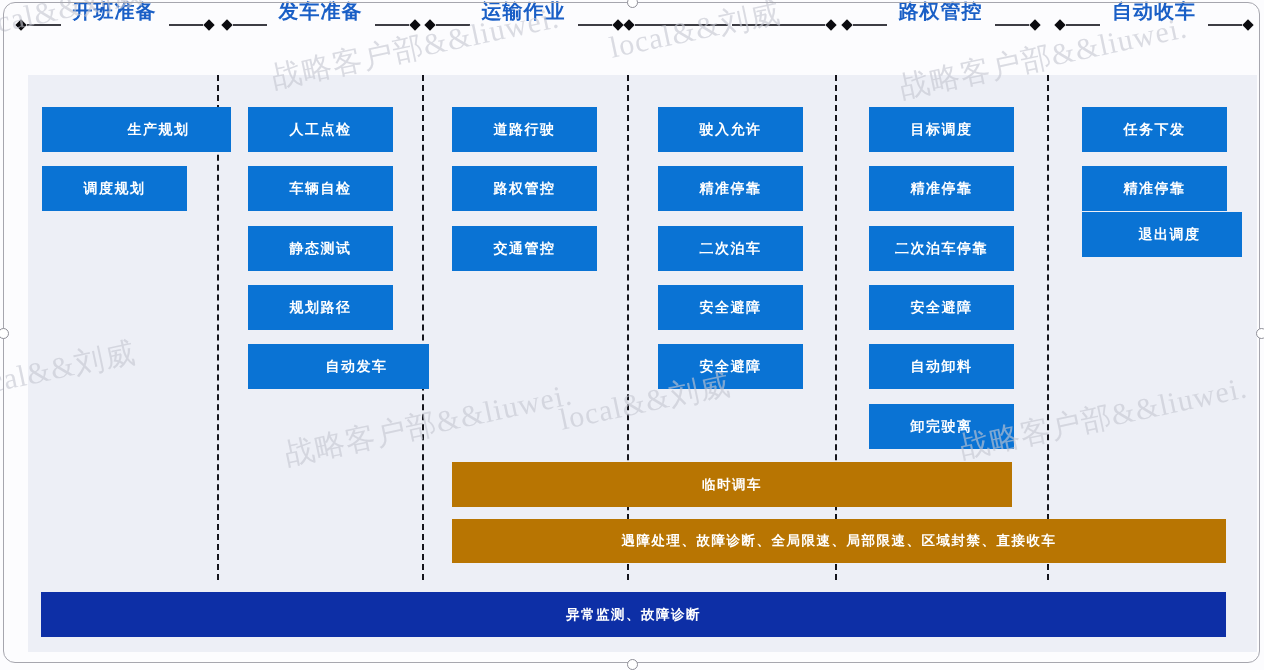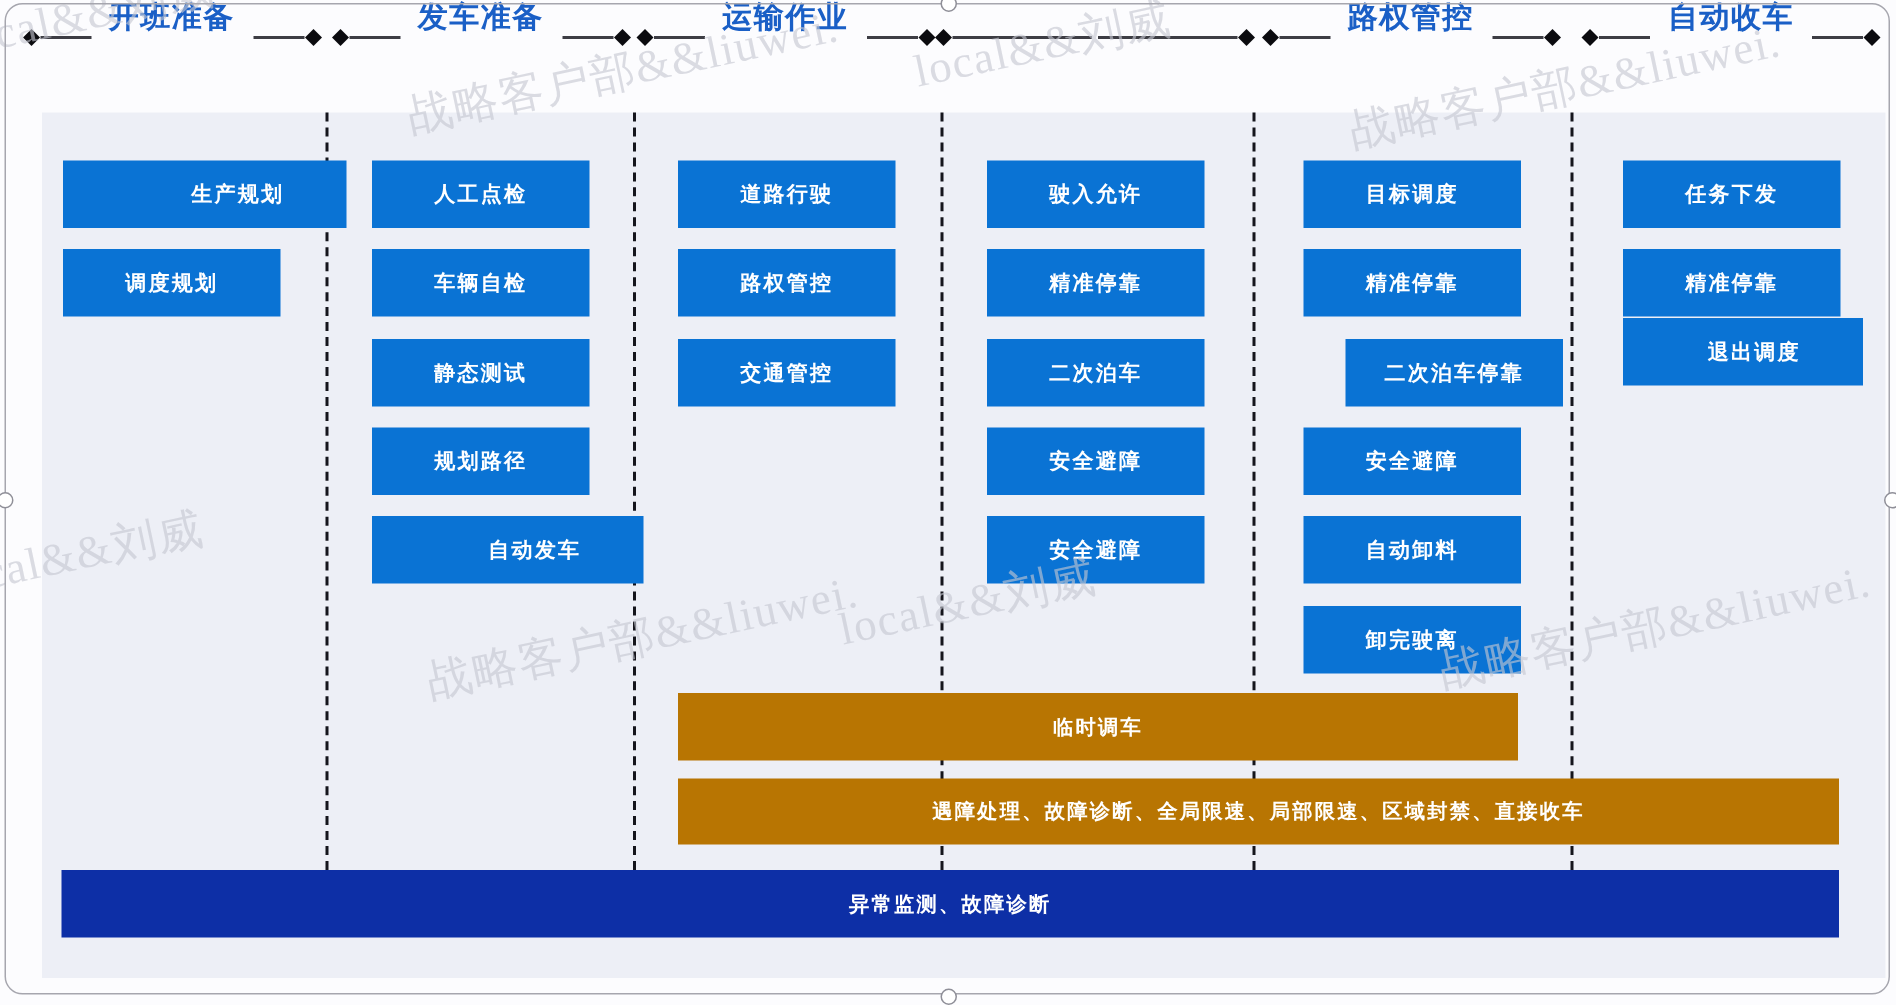--- a/index.html
+++ b/index.html
@@ -45,21 +45,21 @@
   }
   .task .tlabel{
     color:#fff;font-size:14px;font-weight:700;letter-spacing:1.5px;white-space:nowrap;
   }
 
   
   .obar{
     position:absolute;display:flex;align-items:center;justify-content:center;z-index:4;
   }
   .obar.gold{background:var(--gold,#b87502);}
-  .obar.dark{background:var(--dark-blue,#0d2fa6);}
+  .obar.dark{background:var(--dark-blue,#0d2fa6);margin-top:12px;}
   .obar .blabel{
     color:#fff;font-size:13.5px;font-weight:700;letter-spacing:1.5px;white-space:nowrap;
   }
 
   
   .wm{
     position:absolute;z-index:50;pointer-events:none;white-space:nowrap;
     font-family:"Liberation Serif","DejaVu Serif",serif;
     font-size:30px;color:var(--watermark,#c6c8d2);opacity:.62;
     transform:rotate(-12deg);transform-origin:left center;letter-spacing:1px;
@@ -176,21 +176,21 @@
       </div>
       <div class="task" style="left: 658px; top: 344px; width: 145px; height: 45px;">
         <div class="tlabel">安全避障</div>
       </div>
       <div class="task" style="left: 869px; top: 107px; width: 145px; height: 45px;">
         <div class="tlabel">目标调度</div>
       </div>
       <div class="task" style="left: 869px; top: 166px; width: 145px; height: 45px;">
         <div class="tlabel">精准停靠</div>
       </div>
-      <div class="task" style="left: 869px; top: 226px; width: 145px; height: 45px; margin-left: 28px;">
+      <div class="task" style="left: 869px; top: 226px; width: 145px; height: 45px;">
         <div class="tlabel">二次泊车停靠</div>
       </div>
       <div class="task" style="left: 869px; top: 285px; width: 145px; height: 45px;">
         <div class="tlabel">安全避障</div>
       </div>
       <div class="task" style="left: 869px; top: 344px; width: 145px; height: 45px;">
         <div class="tlabel">自动卸料</div>
       </div>
       <div class="task" style="left: 869px; top: 404px; width: 145px; height: 45px;">
         <div class="tlabel">卸完驶离</div>

